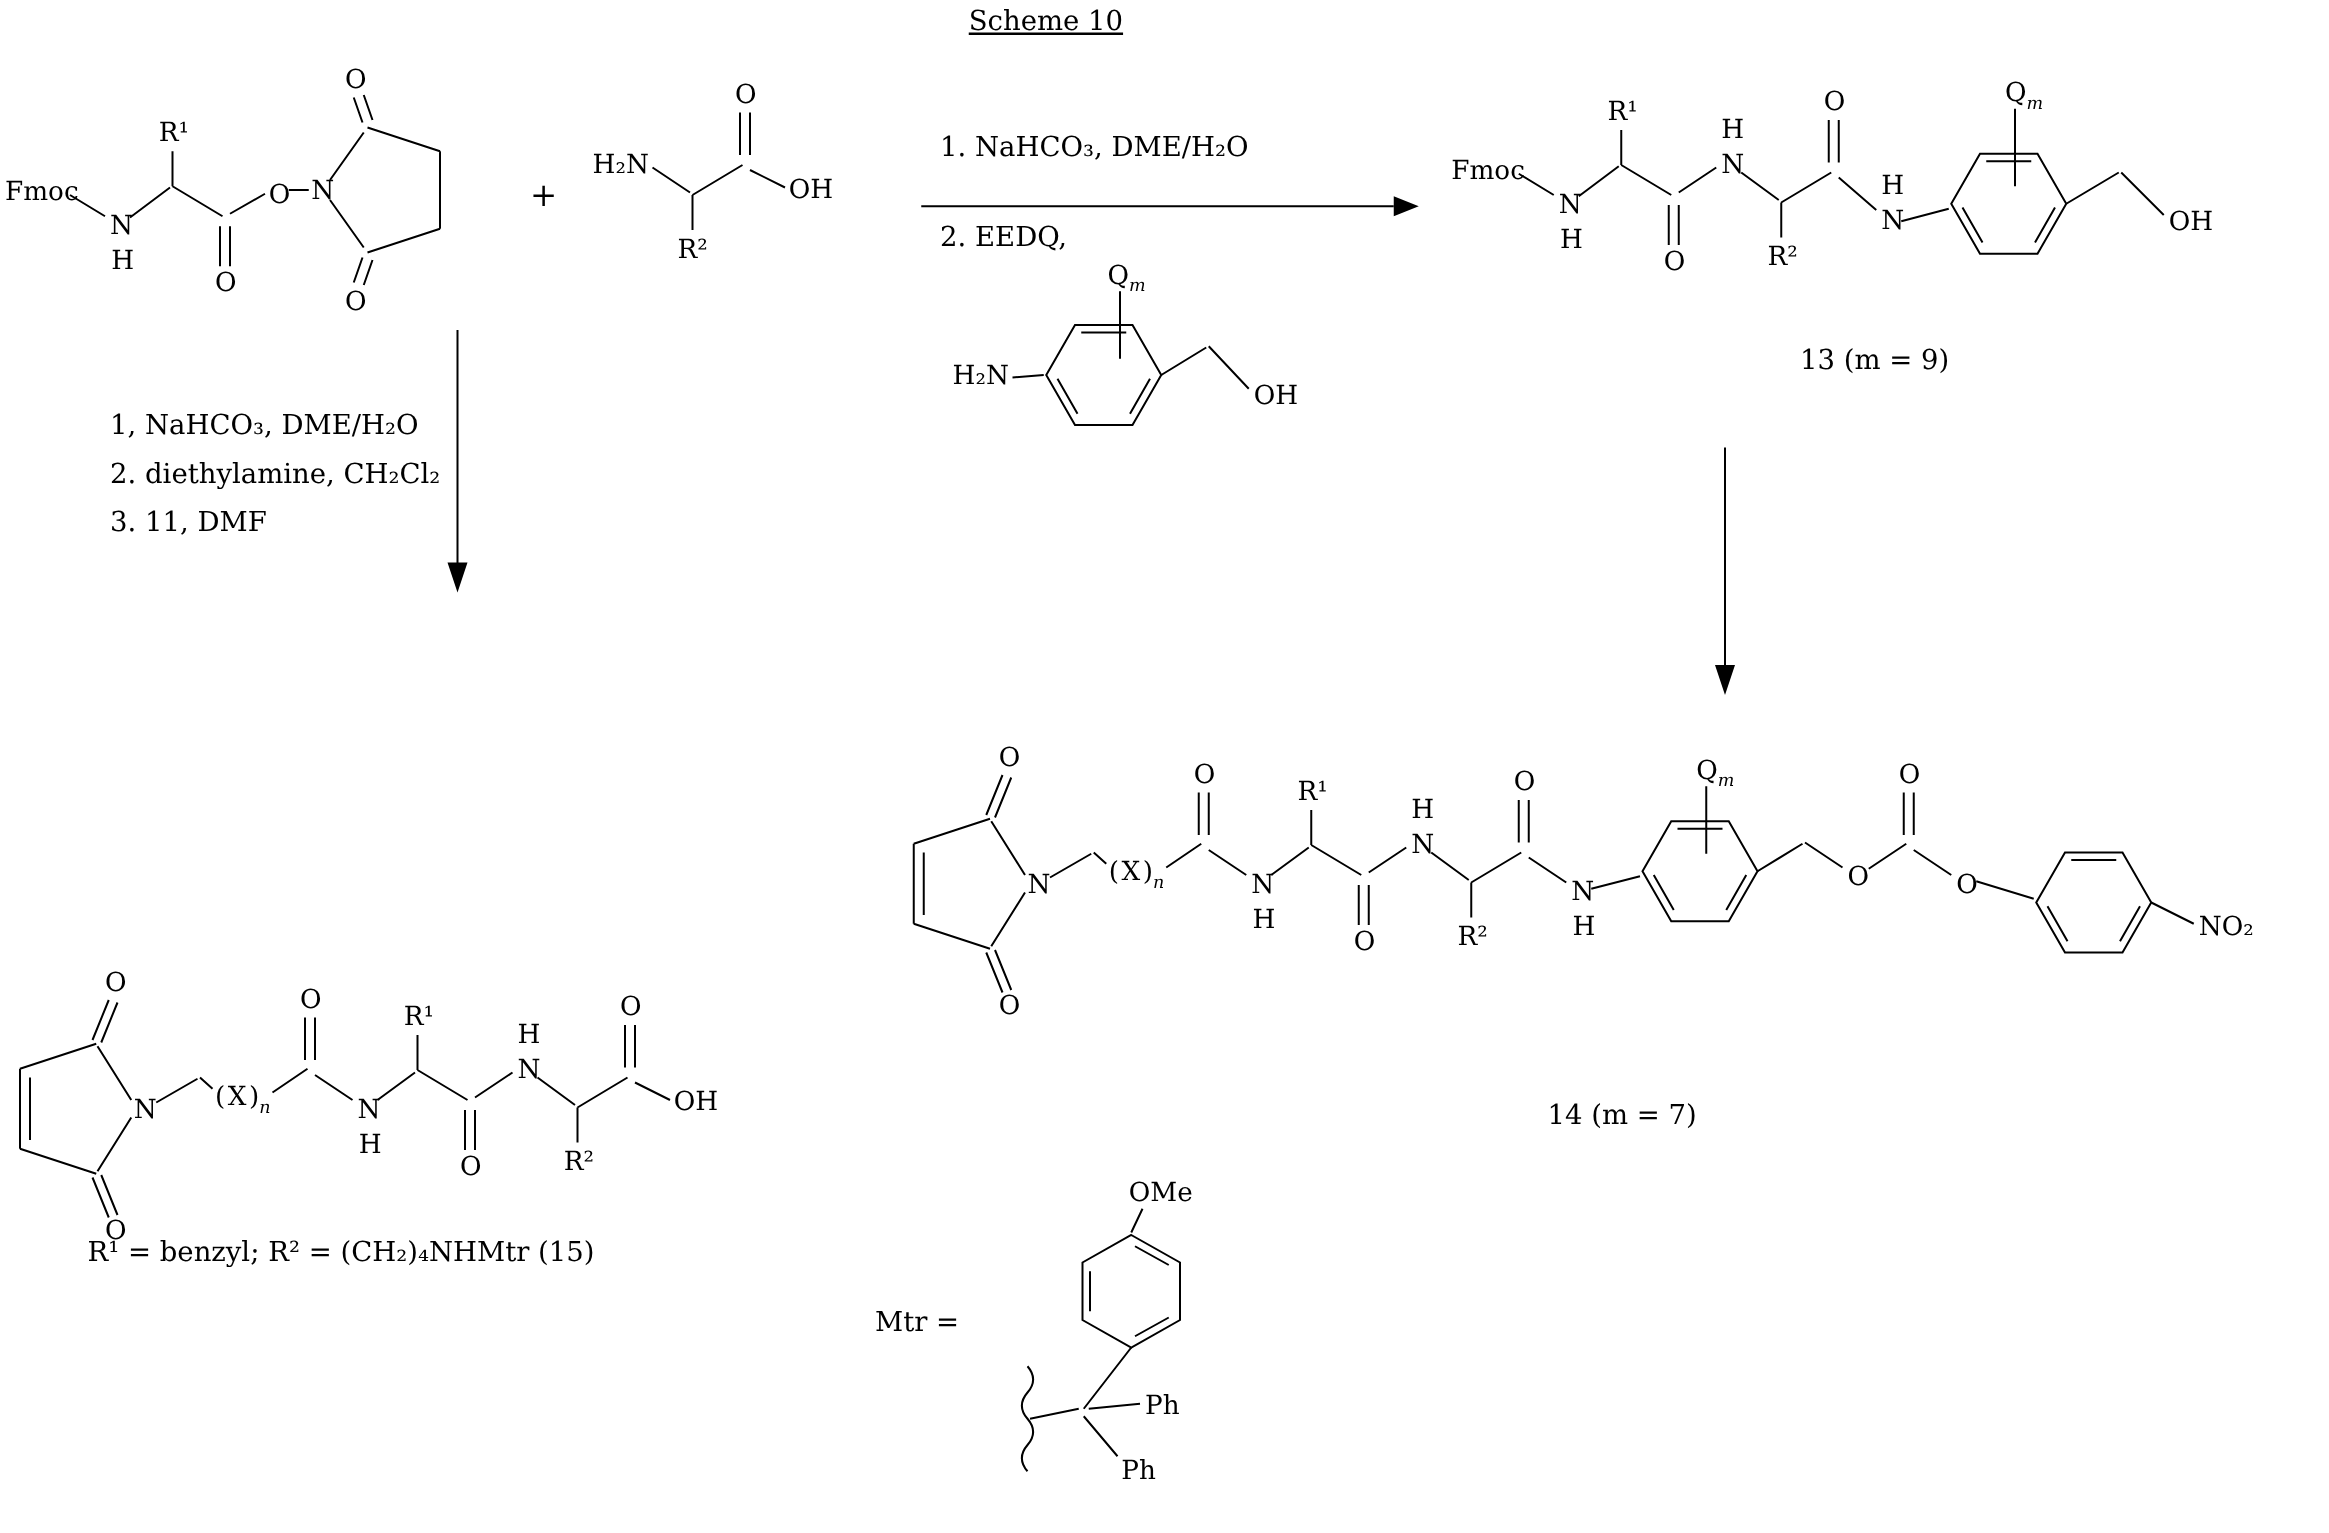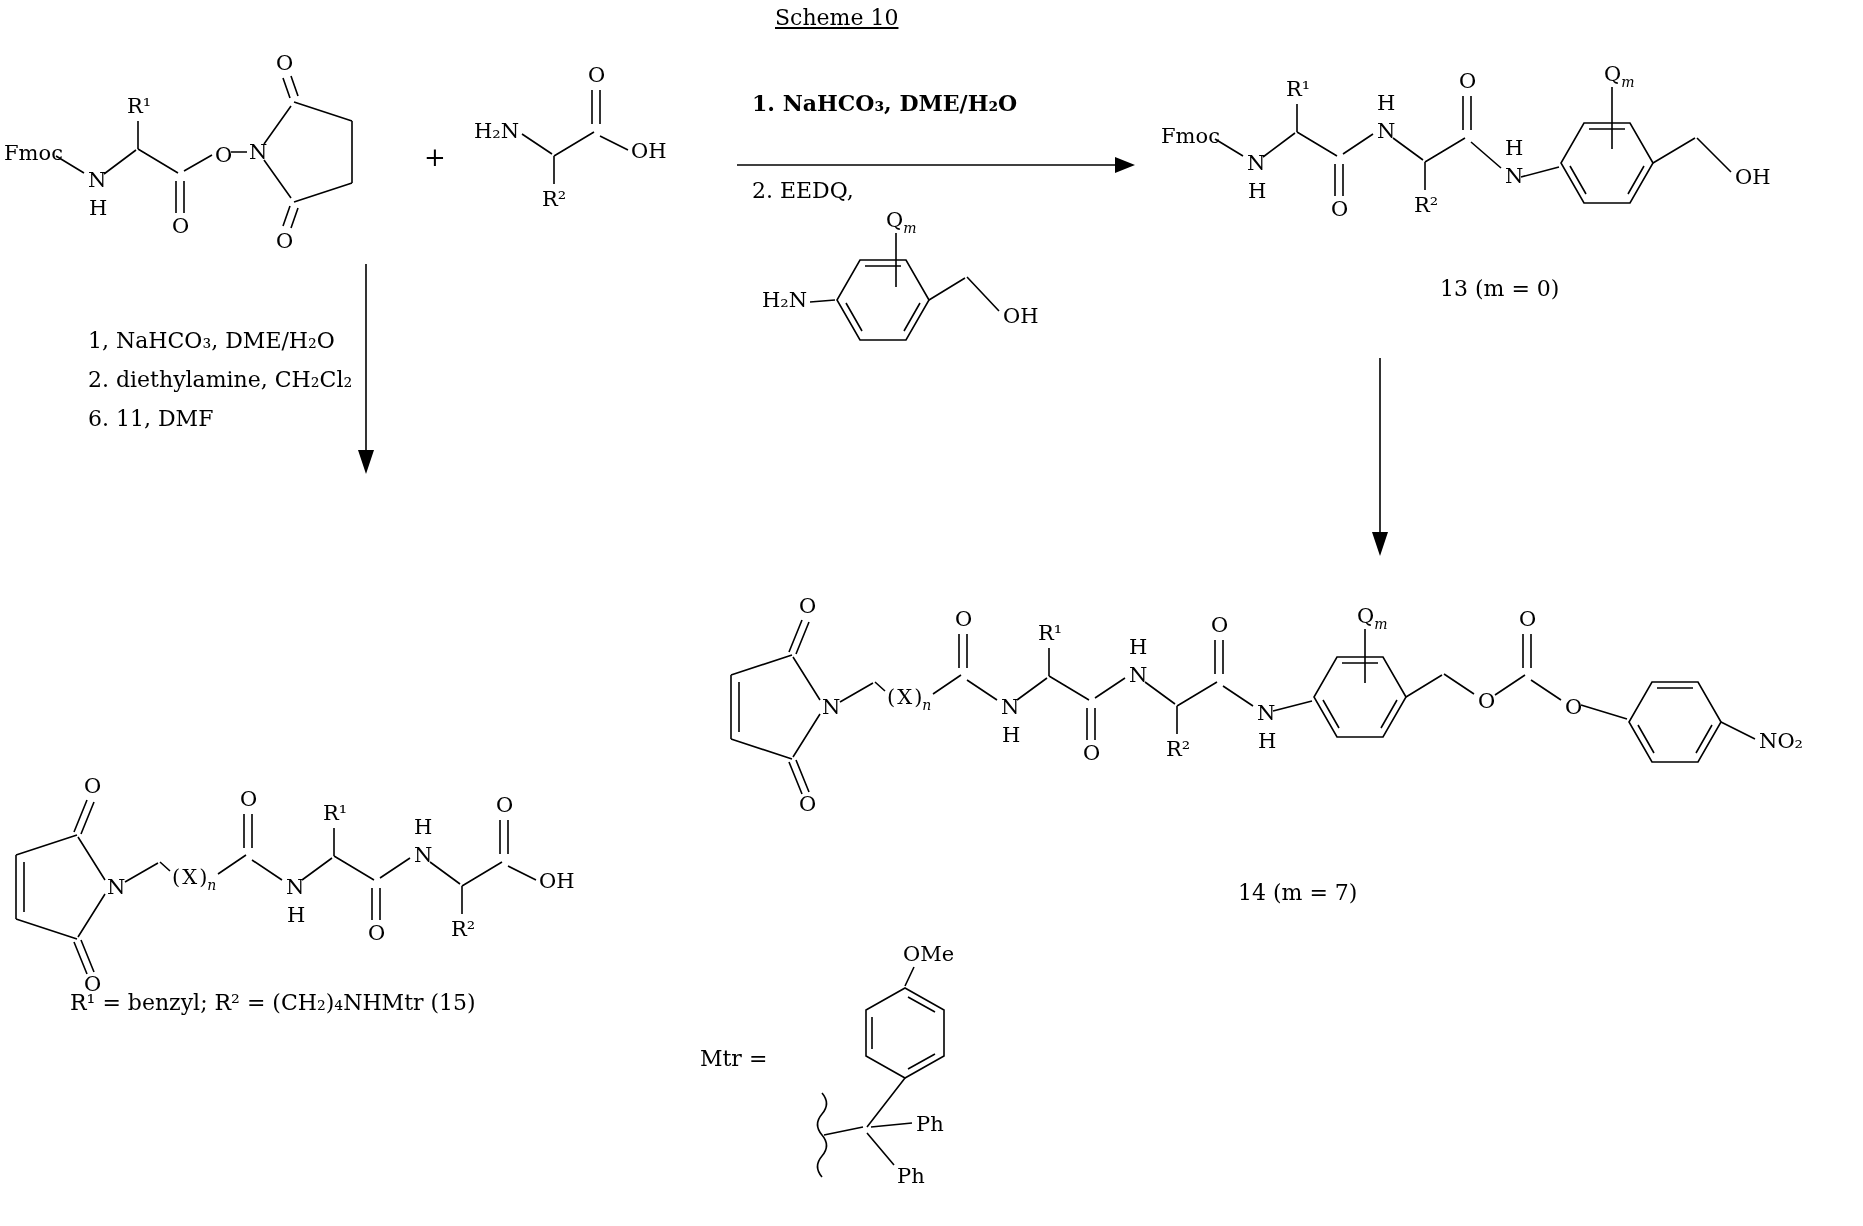--- a/index.html
+++ b/index.html
@@ -45,21 +45,21 @@
     <text x="4" y="78">H₂N</text>
     <text x="72" y="146">R²</text>
     <text x="118" y="22">O</text>
     <text x="161" y="98">OH</text>
   </svg>
 
   <svg class="chem" style="left:735px; top:152px;" width="402" height="26">
     <line class="bond" x1="2" y1="13" x2="380" y2="13"></line>
     <polygon class="ah" points="380,5 400,13 380,21"></polygon>
   </svg>
-  <div class="txt" style="left:752px; top:90px;font-weight:bold;">1. NaHCO₃, DME/H₂O</div>
+  <div class="txt" style="left:752px; top:106px;">1. NaHCO₃, DME/H₂O</div>
   <div class="txt" style="left:752px; top:178px;">2. EEDQ,</div>
 
   <svg class="chem" style="left:758px; top:205px;" width="320" height="150">
     <path class="bond" d="M171,95 L148,55 L102,55 L79,95 L102,135 L148,135 Z"></path>
     <path class="bond" d="M143,61 L107,61 M88,98 L104,126 M146,126 L162,98"></path>
     <path class="bond" d="M52,97 L77,95 M138,28 L138,82 M171,95 L207,73 M209,72 L241,106"></path>
     <text x="4" y="102">H₂N</text>
     <text x="128" y="22"><tspan>Q</tspan><tspan class="sub" dy="6">m</tspan></text>
     <text x="245" y="118">OH</text>
   </svg>
@@ -76,30 +76,30 @@
     <text x="176" y="161">O</text>
     <text x="222" y="55">H</text>
     <text x="222" y="83">N</text>
     <text x="259" y="157">R²</text>
     <text x="304" y="33">O</text>
     <text x="350" y="100">H</text>
     <text x="350" y="128">N</text>
     <text x="449" y="26"><tspan>Q</tspan><tspan class="sub" dy="6">m</tspan></text>
     <text x="580" y="129">OH</text>
   </svg>
-  <div class="txt" style="left:1440px; top:276px;">13 (m = 0)</div>
+  <div class="txt" style="left:1440px; top:276px;">13 (m = 9)</div>
 
   <svg class="chem" style="left:352px; top:262px;" width="30" height="215">
     <line class="bond" x1="14" y1="2" x2="14" y2="190"></line>
     <polygon class="ah" points="6,188 22,188 14,212"></polygon>
   </svg>
   <div class="cond" style="position:absolute; left:88px; top:328px;">
     <div class="txt" style="position:static;">1, NaHCO₃, DME/H₂O</div>
     <div class="txt" style="position:static;">2. diethylamine, CH₂Cl₂</div>
-    <div class="txt" style="position:static;">6. 11, DMF</div>
+    <div class="txt" style="position:static;">3. 11, DMF</div>
   </div>
 
   <svg class="chem" style="left:1366px; top:356px;" width="30" height="205">
     <line class="bond" x1="14" y1="2" x2="14" y2="178"></line>
     <polygon class="ah" points="6,176 22,176 14,200"></polygon>
   </svg>
 
   <svg class="chem" style="left:715px; top:595px;" width="1120" height="235">
     <path class="bond" d="M105,105 L78,62 M105,119 L78,162 M77,60 L16,80 M16,80 L16,144 M16,144 L77,164 M125,107 L158,88 M160,87 L170,96 M218,99 L246,80 M252,85 L282,105 M302,105 L332,83 M334,81 L334,53 M334,81 L374,105 M380,103 L410,83 M430,87 L460,109 M462,111 L462,139 M462,111 L502,87 M508,91 L538,111 M558,116 L597,106 M650,34 L650,88 M691,102 L727,80 M729,79 L759,99 M780,100 L810,80 M816,85 L846,105 M866,110 L912,124 M1006,127 L1040,144"></path>
     <path class="bond" d="M74,57 L87,25 M81,59 L94,27 M74,167 L87,199 M81,165 L94,197 M244,73 L244,39 M252,73 L252,39 M372,113 L372,145 M380,113 L380,145 M500,79 L500,45 M508,79 L508,45 M808,73 L808,39 M816,73 L816,39 M24,87 L24,137"></path>

